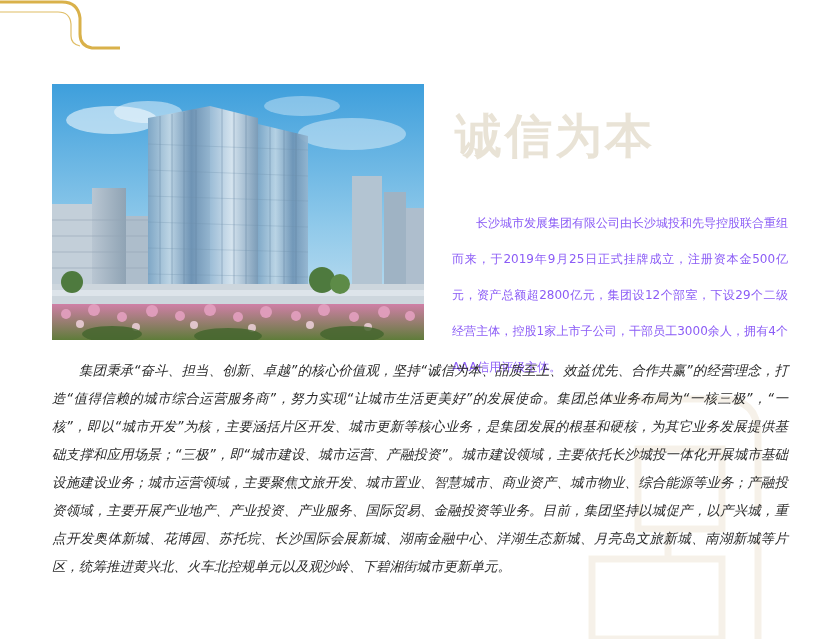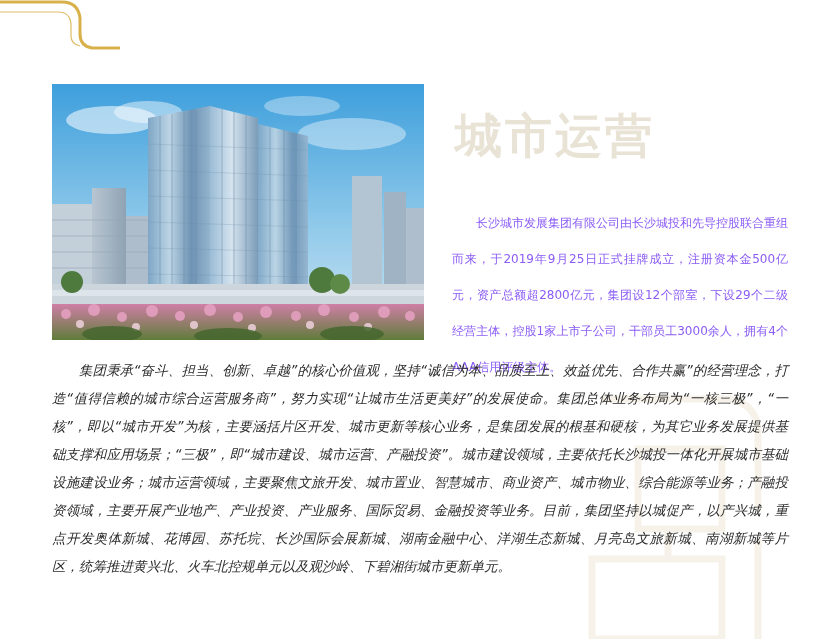--- a/index.html
+++ b/index.html
@@ -219,17 +219,17 @@
         <circle cx="316" cy="243" r="4"></circle>
     </g>
     <g fill="#46662f" opacity="0.85">
       <ellipse cx="60" cy="250" rx="30" ry="8"></ellipse>
       <ellipse cx="176" cy="252" rx="34" ry="8"></ellipse>
       <ellipse cx="300" cy="250" rx="32" ry="8"></ellipse>
     </g>
   </svg>
 </div>
 
-<div class="section-title">城市运营</div>
+<div class="section-title">诚信为本</div>
 
 <div class="intro-para">长沙城市发展集团有限公司由长沙城投和先导控股联合重组而来，于2019年9月25日正式挂牌成立，注册资本金500亿元，资产总额超2800亿元，集团设12个部室，下设29个二级经营主体，控股1家上市子公司，干部员工3000余人，拥有4个AAA信用评级主体。</div>
 
 <div class="body-para">集团秉承“奋斗、担当、创新、卓越”的核心价值观，坚持“诚信为本、品质至上、效益优先、合作共赢”的经营理念，打造“值得信赖的城市综合运营服务商”，努力实现“让城市生活更美好”的发展使命。集团总体业务布局为“一核三极”，“一核”，即以“城市开发”为核，主要涵括片区开发、城市更新等核心业务，是集团发展的根基和硬核，为其它业务发展提供基础支撑和应用场景；“三极”，即“城市建设、城市运营、产融投资”。城市建设领域，主要依托长沙城投一体化开展城市基础设施建设业务；城市运营领域，主要聚焦文旅开发、城市置业、智慧城市、商业资产、城市物业、综合能源等业务；产融投资领域，主要开展产业地产、产业投资、产业服务、国际贸易、金融投资等业务。目前，集团坚持以城促产，以产兴城，重点开发奥体新城、花博园、苏托垸、长沙国际会展新城、湖南金融中心、洋湖生态新城、月亮岛文旅新城、南湖新城等片区，统筹推进黄兴北、火车北控规单元以及观沙岭、下碧湘街城市更新单元。</div>
 
 </body></html>

